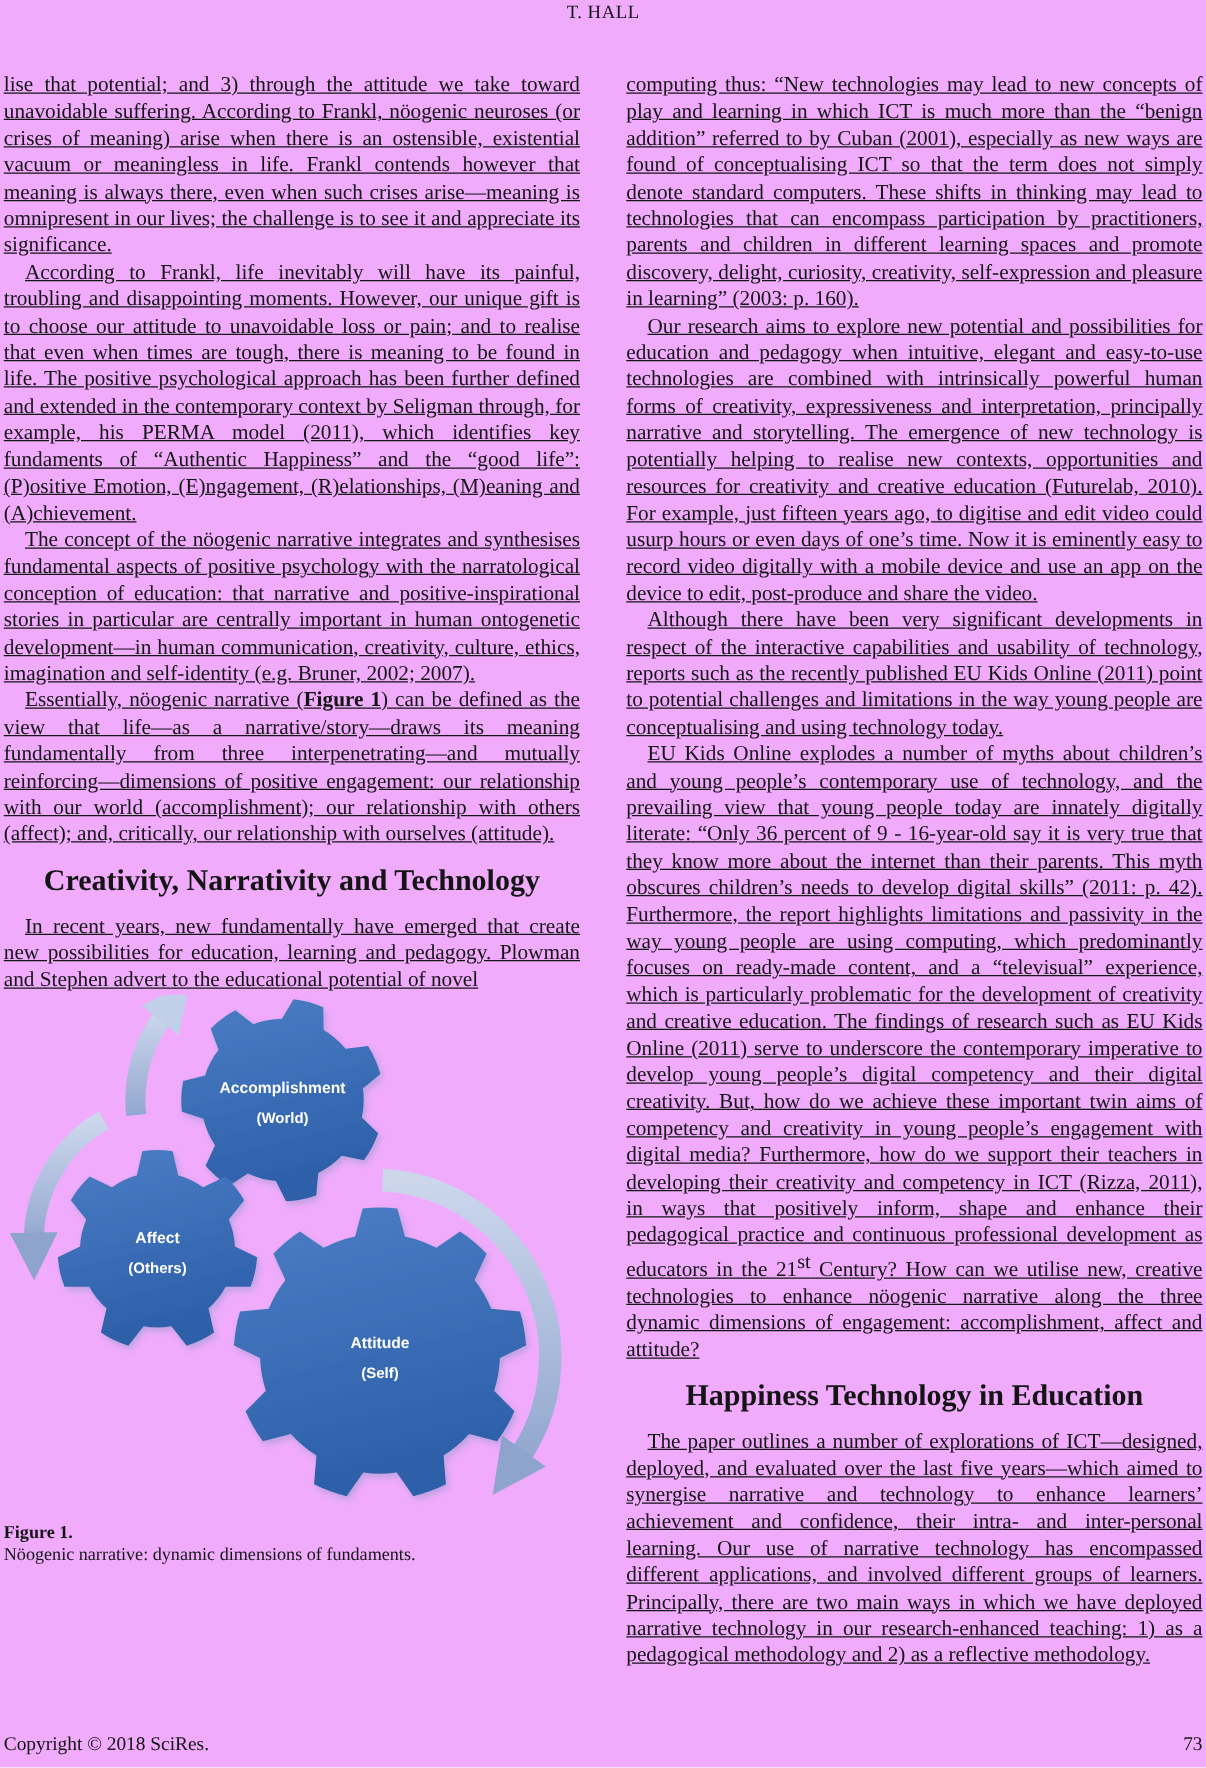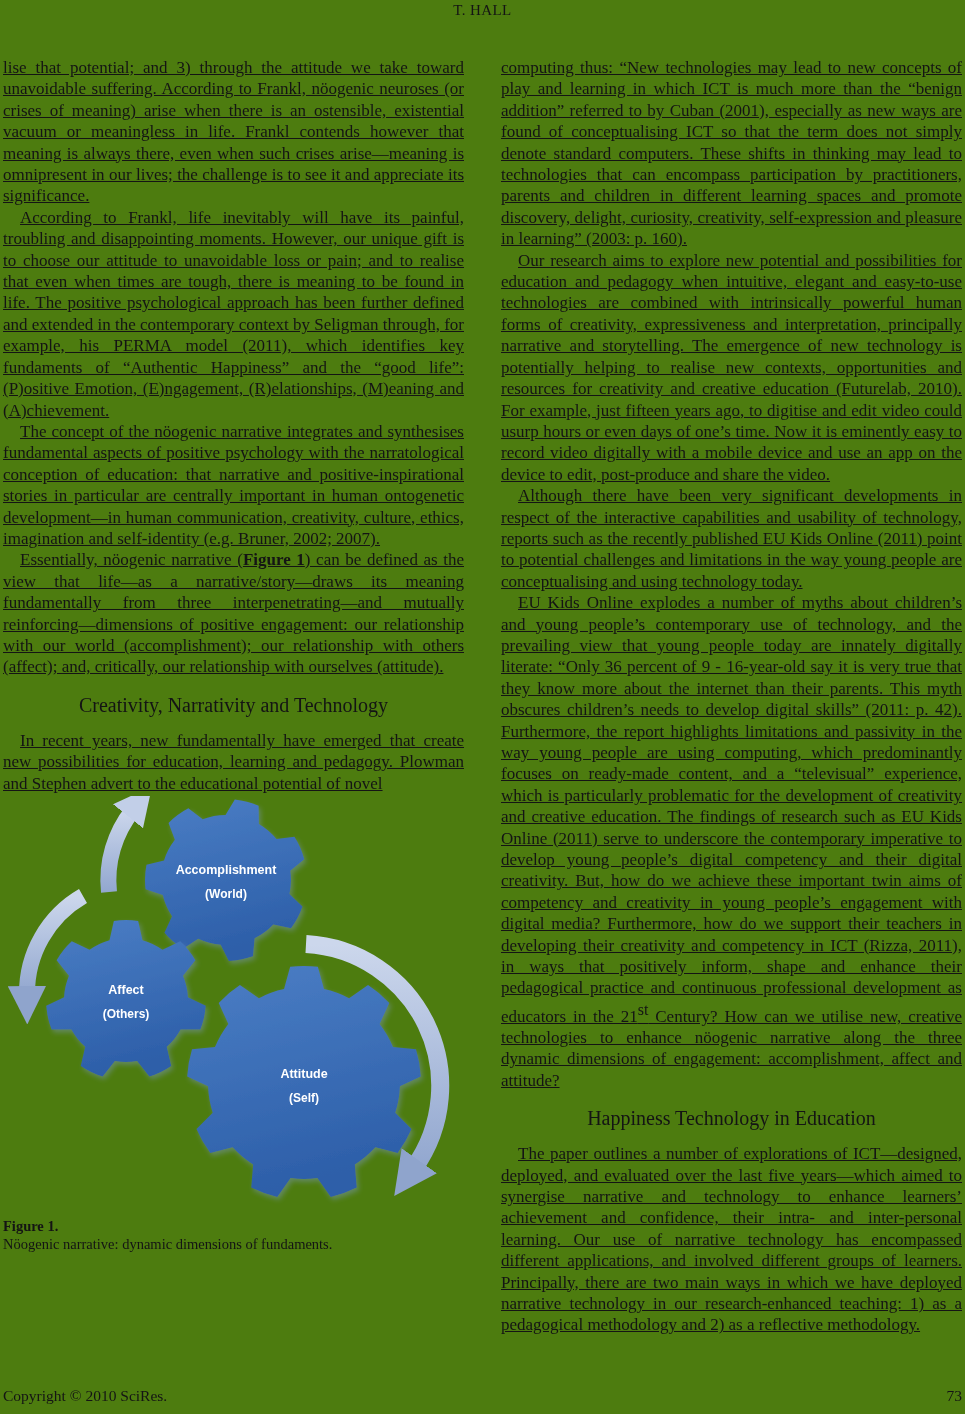--- a/index.html
+++ b/index.html
@@ -1,23 +1,23 @@
 <!DOCTYPE html>
 <html><head>
 <meta charset="utf-8">
 <style>
   html,body{margin:0;padding:0;background:#ffffff;}
   body{width:965px;height:1414px;font-family:"Liberation Serif","DejaVu Serif",serif;color:#141414;}
-  .page{position:relative;width:965px;height:1414px;box-sizing:border-box;padding:0 3px;overflow:hidden;background:#4d7c0f;}
+  .page{position:relative;width:965px;height:1414px;box-sizing:border-box;padding:0 3px;overflow:hidden;background:#f0abfc;}
   .running-head{text-align:center;font-size:15px;padding-top:2px;height:16px;letter-spacing:.4px;}
   .columns{display:flex;gap:37px;margin-top:39px;}
   .col{flex:1;min-width:0;font-size:17px;line-height:21.4px;text-align:justify;}
   .col p{margin:0;text-indent:17px;text-decoration:underline;}
   .col p.cont{text-indent:0;}
-  h2{font-size:20px;line-height:24px;text-align:center;font-weight:normal;margin:15px 0 13px 0;text-indent:0;}
+  h2{font-size:24px;line-height:24px;text-align:center;font-weight:bold;margin:15px 0 13px 0;text-indent:0;}
   sup{font-size:16px;}
   figure{margin:2px 0 0 0;}
   figure svg{display:block;}
   figcaption{font-size:14.5px;line-height:17.5px;margin-top:2px;text-align:left;}
   .fig-label{font-weight:bold;}
   .gear-label{font-family:"Liberation Sans","DejaVu Sans",sans-serif;font-weight:bold;fill:#ffffff;text-anchor:middle;font-size:12.5px;}
   .gear-sublabel{font-size:12px;}
   .footer{position:absolute;left:3px;right:3px;bottom:9px;display:flex;justify-content:space-between;font-size:15.5px;}
 </style>
 </head>
@@ -87,17 +87,17 @@
       <p>Our research aims to explore new potential and possibilities for education and pedagogy when intuitive, elegant and easy-to-use technologies are combined with intrinsically powerful human forms of creativity, expressiveness and interpretation, principally narrative and storytelling. The emergence of new technology is potentially helping to realise new contexts, opportunities and resources for creativity and creative education (Futurelab, 2010). For example, just fifteen years ago, to digitise and edit video could usurp hours or even days of one’s time. Now it is eminently easy to record video digitally with a mobile device and use an app on the device to edit, post-produce and share the video.</p>
       <p>Although there have been very significant developments in respect of the interactive capabilities and usability of technology, reports such as the recently published EU Kids Online (2011) point to potential challenges and limitations in the way young people are conceptualising and using technology today.</p>
       <p><span>EU Kids Online explodes a number of myths about children’s and young people’s contemporary use of technology, and the prevailing view that young people today are innately digitally literate: “Only 36 percent of 9 - 16-year-old say it is very true that they know more about the internet than their parents. This myth obscures children’s needs to develop digital skills” (2011: p. 42). Furthermore, the report highlights limitations and passivity in the way young people are using computing, which predominantly focuses on ready-made content, and a “televisual” experience, which is particularly problematic for the development of creativity and creative education. The findings of research such as EU Kids Online (2011) serve to underscore the contemporary imperative to develop young people’s digital competency and their digital creativity. But, how do we achieve these important twin aims of competency and creativity in young people’s engagement with digital media? Furthermore, how do we support their teachers in developing their creativity and competency in ICT (Rizza, 2011), in ways that positively inform, shape and enhance their pedagogical practice and continuous professional development as educators in the 21</span><sup>st</sup><span> Century? How can we utilise new, creative technologies to enhance nöogenic narrative along the three dynamic dimensions of engagement: accomplishment, affect and attitude?</span></p>
       <h2>Happiness Technology in Education</h2>
       <p>The paper outlines a number of explorations of ICT—designed, deployed, and evaluated over the last five years—which aimed to synergise narrative and technology to enhance learners’ achievement and confidence, their intra- and inter-personal learning. Our use of narrative technology has encompassed different applications, and involved different groups of learners. Principally, there are two main ways in which we have deployed narrative technology in our research-enhanced teaching: 1) as a pedagogical methodology and 2) as a reflective methodology.</p>
     </div>
 
   </div>
 
   <div class="footer">
-    <span>Copyright © 2010 SciRes.</span>
+    <span>Copyright © 2018 SciRes.</span>
     <span>73</span>
   </div>
 
 </div>
 
 </body></html>

